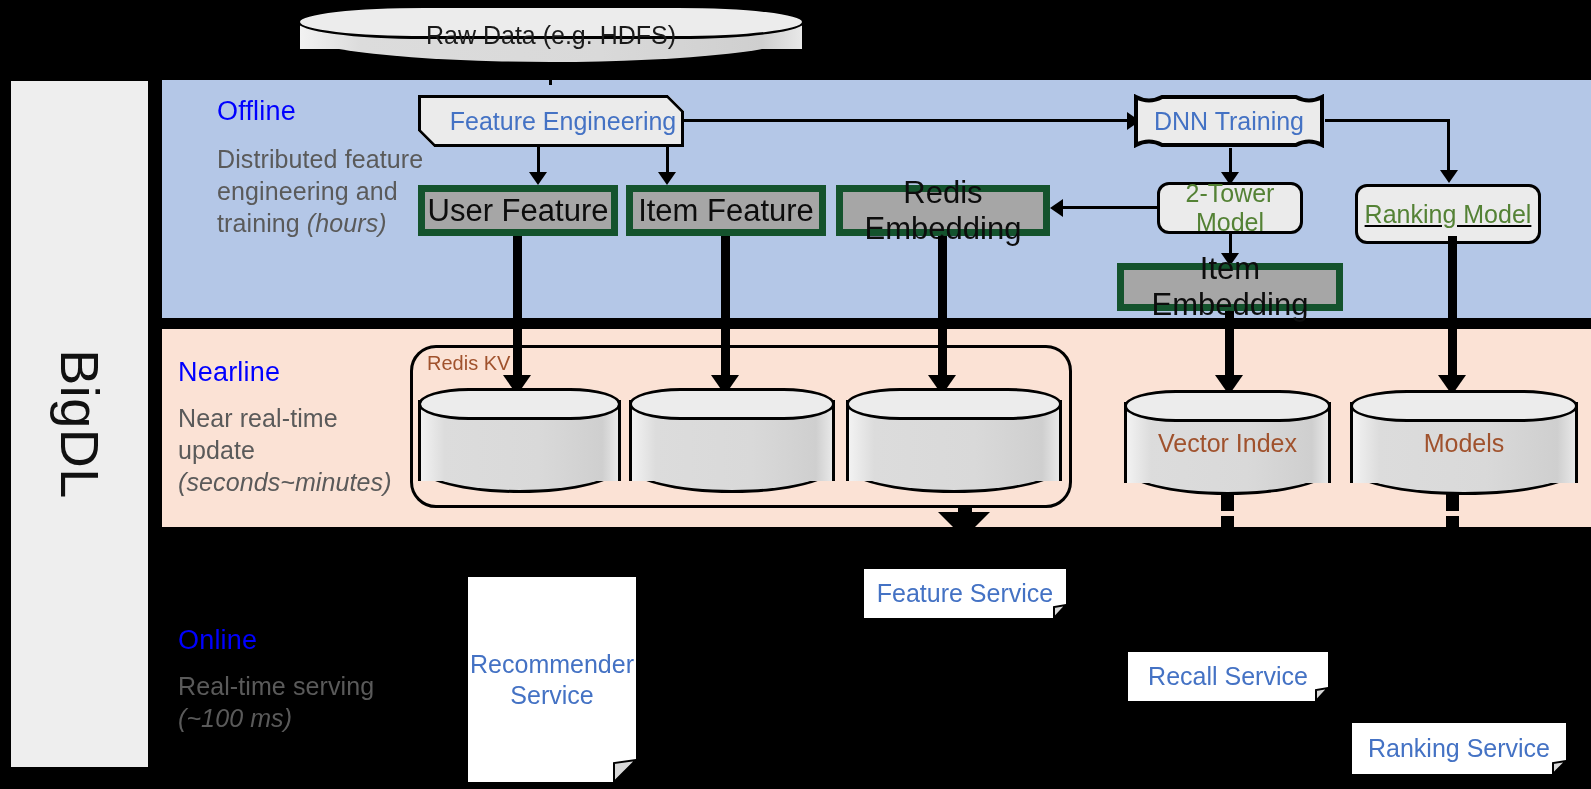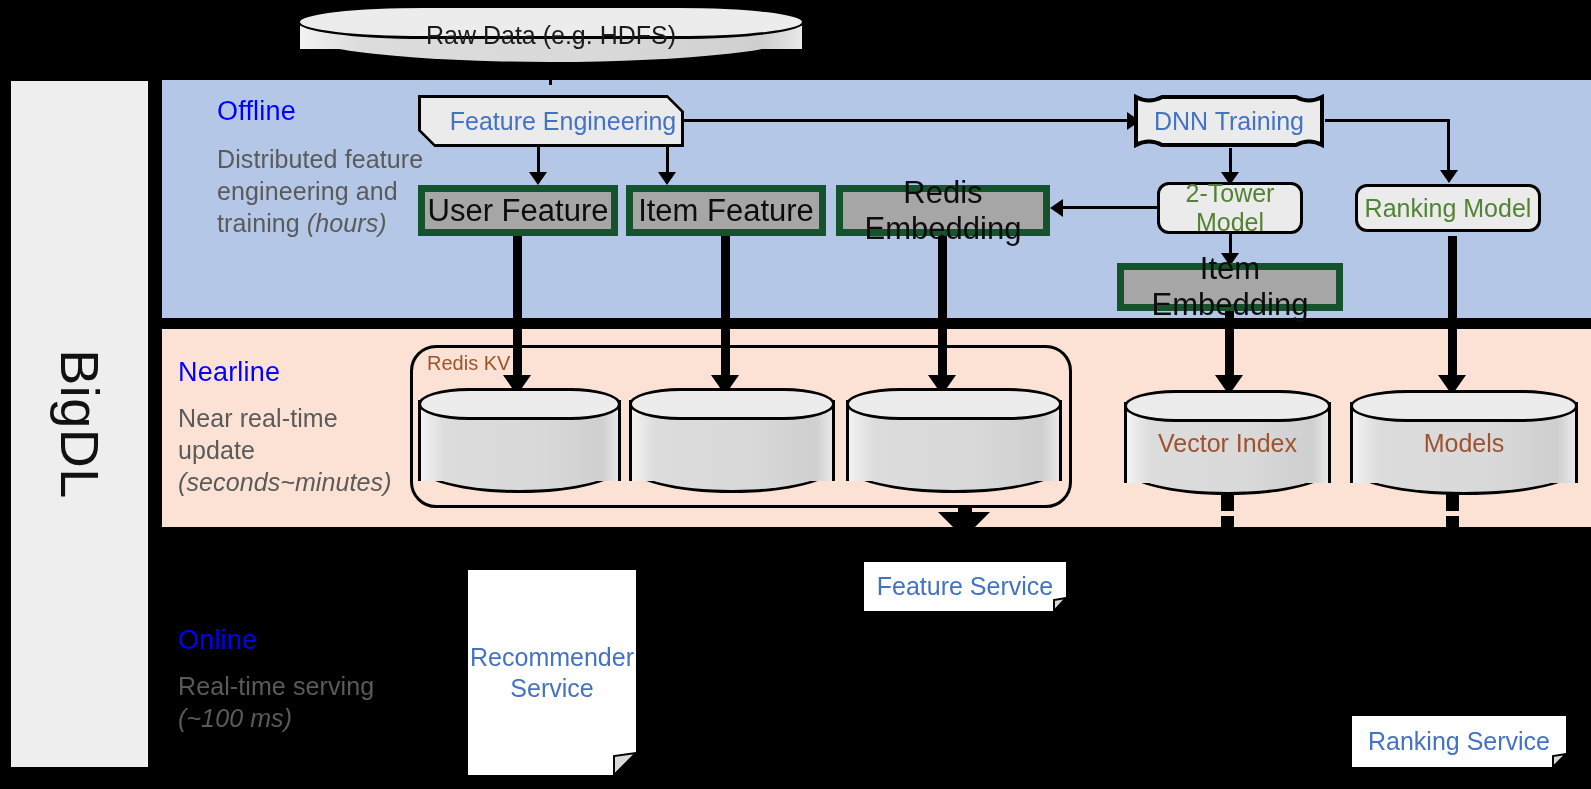--- a/index.html
+++ b/index.html
@@ -160,21 +160,21 @@
   .box-notch { position: absolute; }
   .box-notch svg { position: absolute; inset: 0; width: 100%; height: 100%; }
   .box-notch .lbl {
     position: absolute; inset: 0;
     display: flex; align-items: center; justify-content: center;
     font-size: 25px;
     z-index: 2;
   }
 
   
-  .doc-card { position: absolute; }
+  .doc-card { position: absolute; margin-top: 7px; }
   .doc-card svg { position: absolute; inset: 0; width: 100%; height: 100%; }
   .doc-card .lbl {
     position: absolute; inset: 0;
     display: flex; align-items: center; justify-content: center;
     text-align: center;
     font-size: 25px;
     color: #4472c4;
     z-index: 2;
     line-height: 1.22;
     padding: 0 8px;
@@ -299,21 +299,21 @@
   <div class="abs box-gray" style="left:836px; top:185px; width:214px; height:51px;">
     <span>Redis Embedding</span>
   </div>
 
   <div class="hline-thin" style="left:1063px; top:206px; width:98px;"></div>
   <div class="arrow-left-thin" style="left:1050px; top:199px;"></div>
 
   <div class="abs box-round" style="left:1157px; top:182px; width:146px; height:52px;">
     <span class="green-text">2-Tower Model</span>
   </div>
-  <div class="abs box-round" style="left:1355px; top:184px; width:186px; height:48px;">
+  <div class="abs box-round" style="left:1355px; top:184px; width:186px; height:60px;text-decoration:underline;">
     <span class="green-text">Ranking Model</span>
   </div>
 
   <div class="vline-thin" style="left:1229px; top:234px; height:28px;"></div>
   <div class="arrow-down-thin" style="left:1221px; top:253px;"></div>
 
   <div class="abs box-gray" style="left:1117px; top:263px; width:226px; height:48px;">
     <span>Item Embedding</span>
   </div>
 
@@ -396,20 +396,27 @@
   </div>
 
   <div class="doc-card" style="left:864px; top:562px; width:202px; height:49px;">
     <svg viewBox="0 0 202 49" preserveAspectRatio="none">
       <path d="M0,0 L202,0 L202,36 L190,49 L0,49 Z" fill="#ffffff"></path>
       <path d="M202,36 L190,49 L190,38 Z" fill="#d9d9d9" stroke="#000" stroke-width="2"></path>
     </svg>
     <div class="lbl">Feature Service</div>
   </div>
 
+  <div class="doc-card" style="left:1128px; top:645px; width:200px; height:49px;">
+    <svg viewBox="0 0 200 49" preserveAspectRatio="none">
+      <path d="M0,0 L200,0 L200,36 L188,49 L0,49 Z" fill="#ffffff"></path>
+      <path d="M200,36 L188,49 L188,38 Z" fill="#d9d9d9" stroke="#000" stroke-width="2"></path>
+    </svg>
+    <div class="lbl">Recall Service</div>
+  </div>
 
   <div class="doc-card" style="left:1352px; top:716px; width:214px; height:51px;">
     <svg viewBox="0 0 214 51" preserveAspectRatio="none">
       <path d="M0,0 L214,0 L214,38 L201,51 L0,51 Z" fill="#ffffff"></path>
       <path d="M214,38 L201,51 L201,40 Z" fill="#d9d9d9" stroke="#000" stroke-width="2"></path>
     </svg>
     <div class="lbl">Ranking Service</div>
   </div>
 
 </div>

